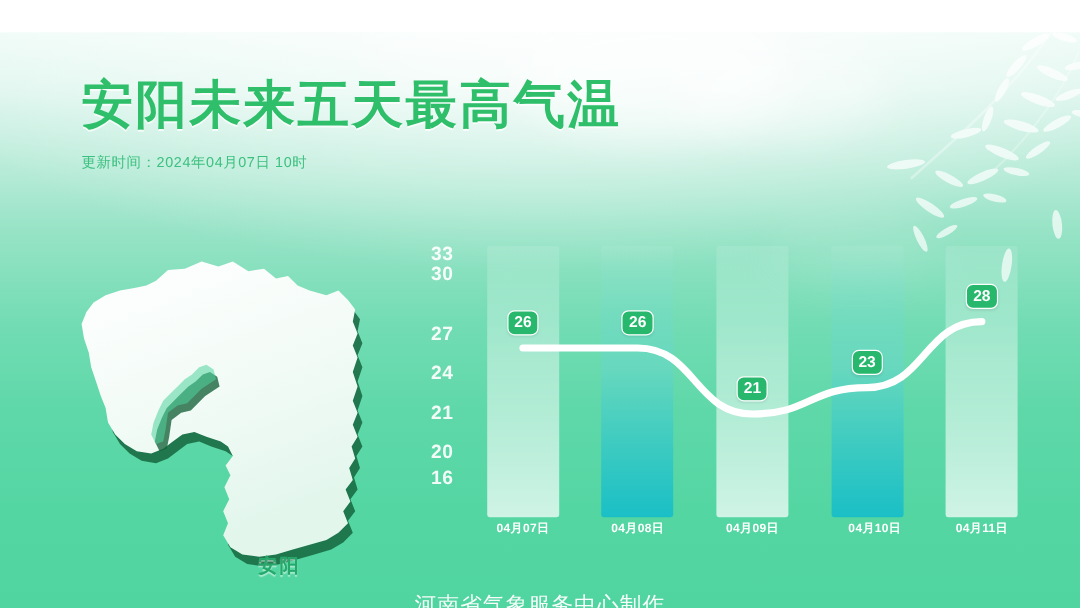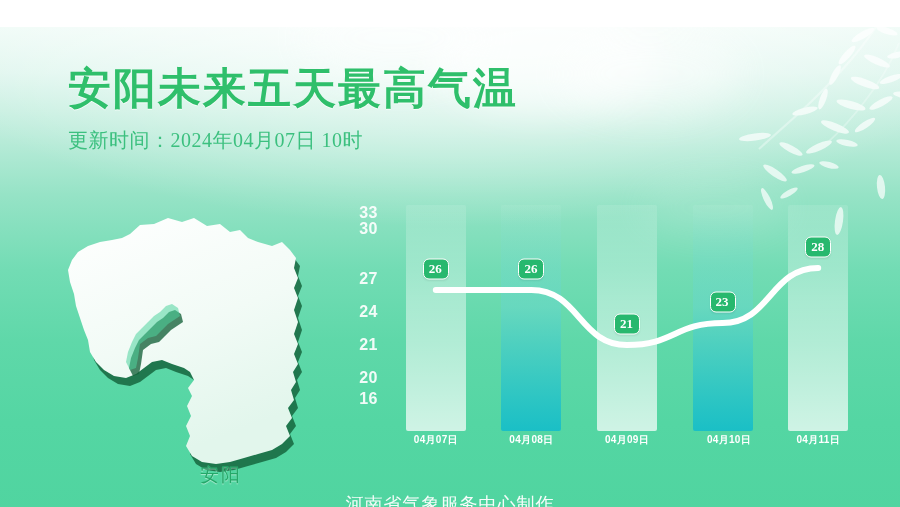--- a/index.html
+++ b/index.html
@@ -66,44 +66,43 @@
     font-size: 43px;
     line-height: 50px;
     letter-spacing: 2px;
     font-weight: 700;
     color: #2fbf6b;
     text-shadow: 0 1px 0 rgba(255,255,255,0.7);
     white-space: nowrap;
   }
   .subtitle {
     margin-top: 14px;
-    font-size: 20px;
+    font-size: 12px;
     letter-spacing: 0.5px;
     color: #3cc07f;
     white-space: nowrap;
-    font-family: Liberation Serif, serif;
   }
 
   
   .map-wrap {
     position: absolute;
     left: 44px;
     top: 178px;
     width: 290px;
     height: 272px;
   }
   .map-svg { display: block; width: 290px; height: 272px; }
   .map-label {
     position: absolute;
-    left: 156px;
+    left: 171px;
     top: 257px;
-    font-size: 19px;
+    font-size: 16px;
     letter-spacing: 2px;
     color: #25a869;
-    font-weight: 400;
+    font-weight: 700;
     text-shadow: 0 1px 1px rgba(255,255,255,0.55);
   }
 
   
   .chart {
     position: absolute;
     left: 336px;
     top: 176px;
     width: 530px;
     height: 242px;
@@ -168,22 +167,22 @@
     height: 21px;
     padding: 0 5px;
     box-sizing: border-box;
     border-radius: 6px;
     background: #27b86e;
     border: 1.6px solid #ffffff;
     color: #ffffff;
     font-size: 13px;
     font-weight: 700;
     line-height: 18px;
+    text-align: center;
     box-shadow: 0 1px 2px rgba(0,0,0,0.07);
-    font-family: Liberation Serif, serif;
   }
   .x-axis {
     position: absolute;
     left: 52px;
     right: 0;
     top: 228px;
     height: 22px;
   }
   .x-tick {
     position: absolute;

